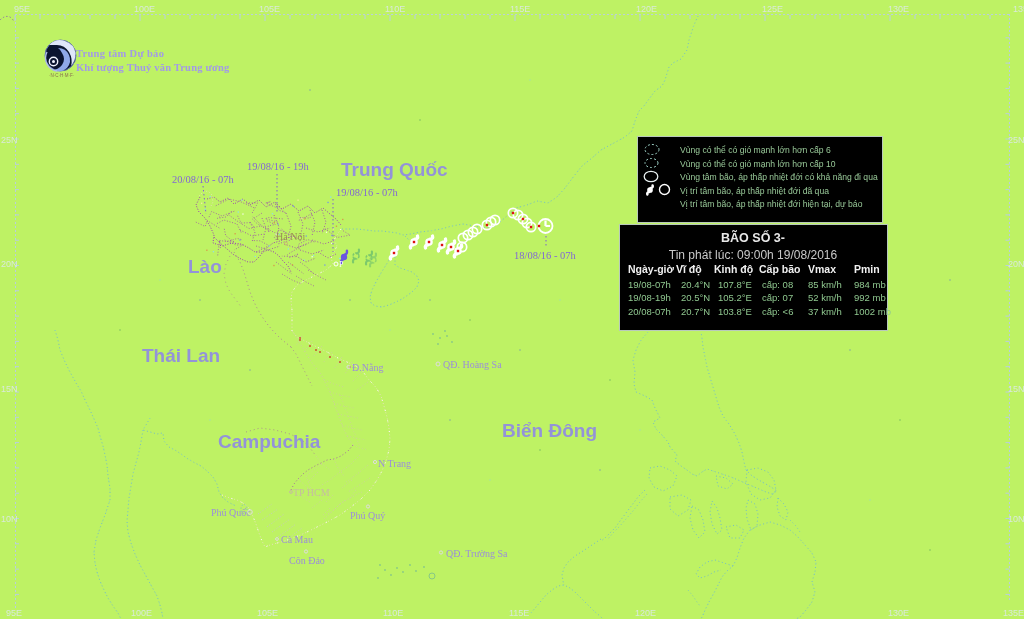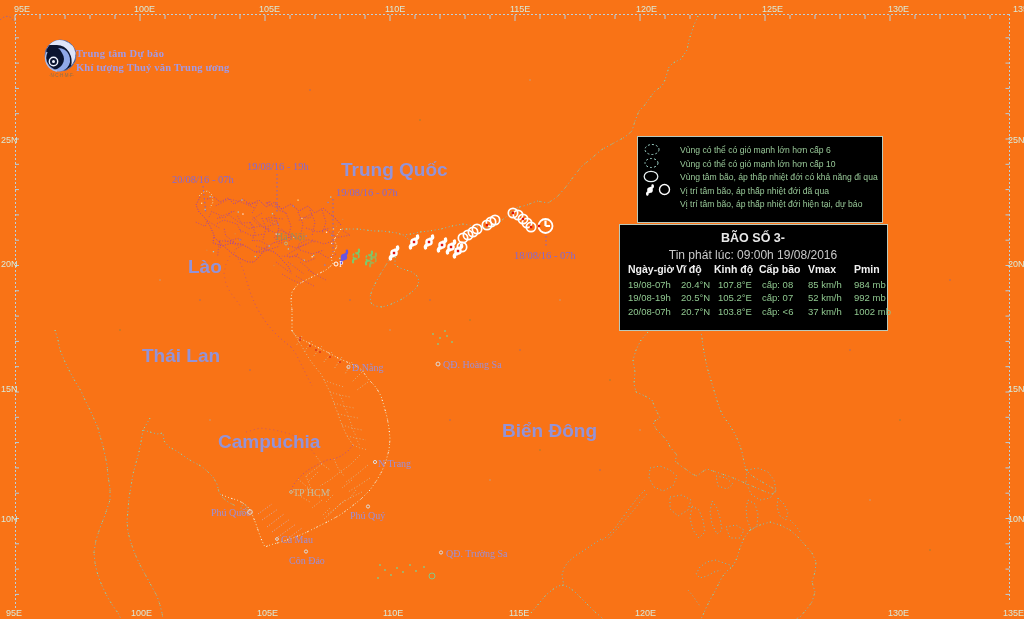--- a/index.html
+++ b/index.html
@@ -1,15 +1,15 @@
 <!DOCTYPE html>
 <html><head><meta charset="utf-8">
 <style>
 html,body{margin:0;padding:0;background:#000;}
-#page{position:relative;width:1024px;height:619px;background:#f97316;overflow:hidden;}
+#page{position:relative;width:1024px;height:619px;background:#bef264;overflow:hidden;}
 </style></head>
 <body>
 <div id="page">
 <svg width="1024" height="619" viewBox="0 0 1024 619">
 <defs>
 <g id="tc">
  <path d="M 1.0,-2.7 Q 4.3,-3.1 3.5,-5.9" stroke="#ffffff" stroke-width="3.4" fill="none" stroke-linecap="round"></path>
  <path d="M -1.0,2.7 Q -4.3,3.1 -3.5,5.9" stroke="#ffffff" stroke-width="3.4" fill="none" stroke-linecap="round"></path>
  <circle cx="0" cy="0" r="3.8" fill="#ffffff"></circle>
 </g>

